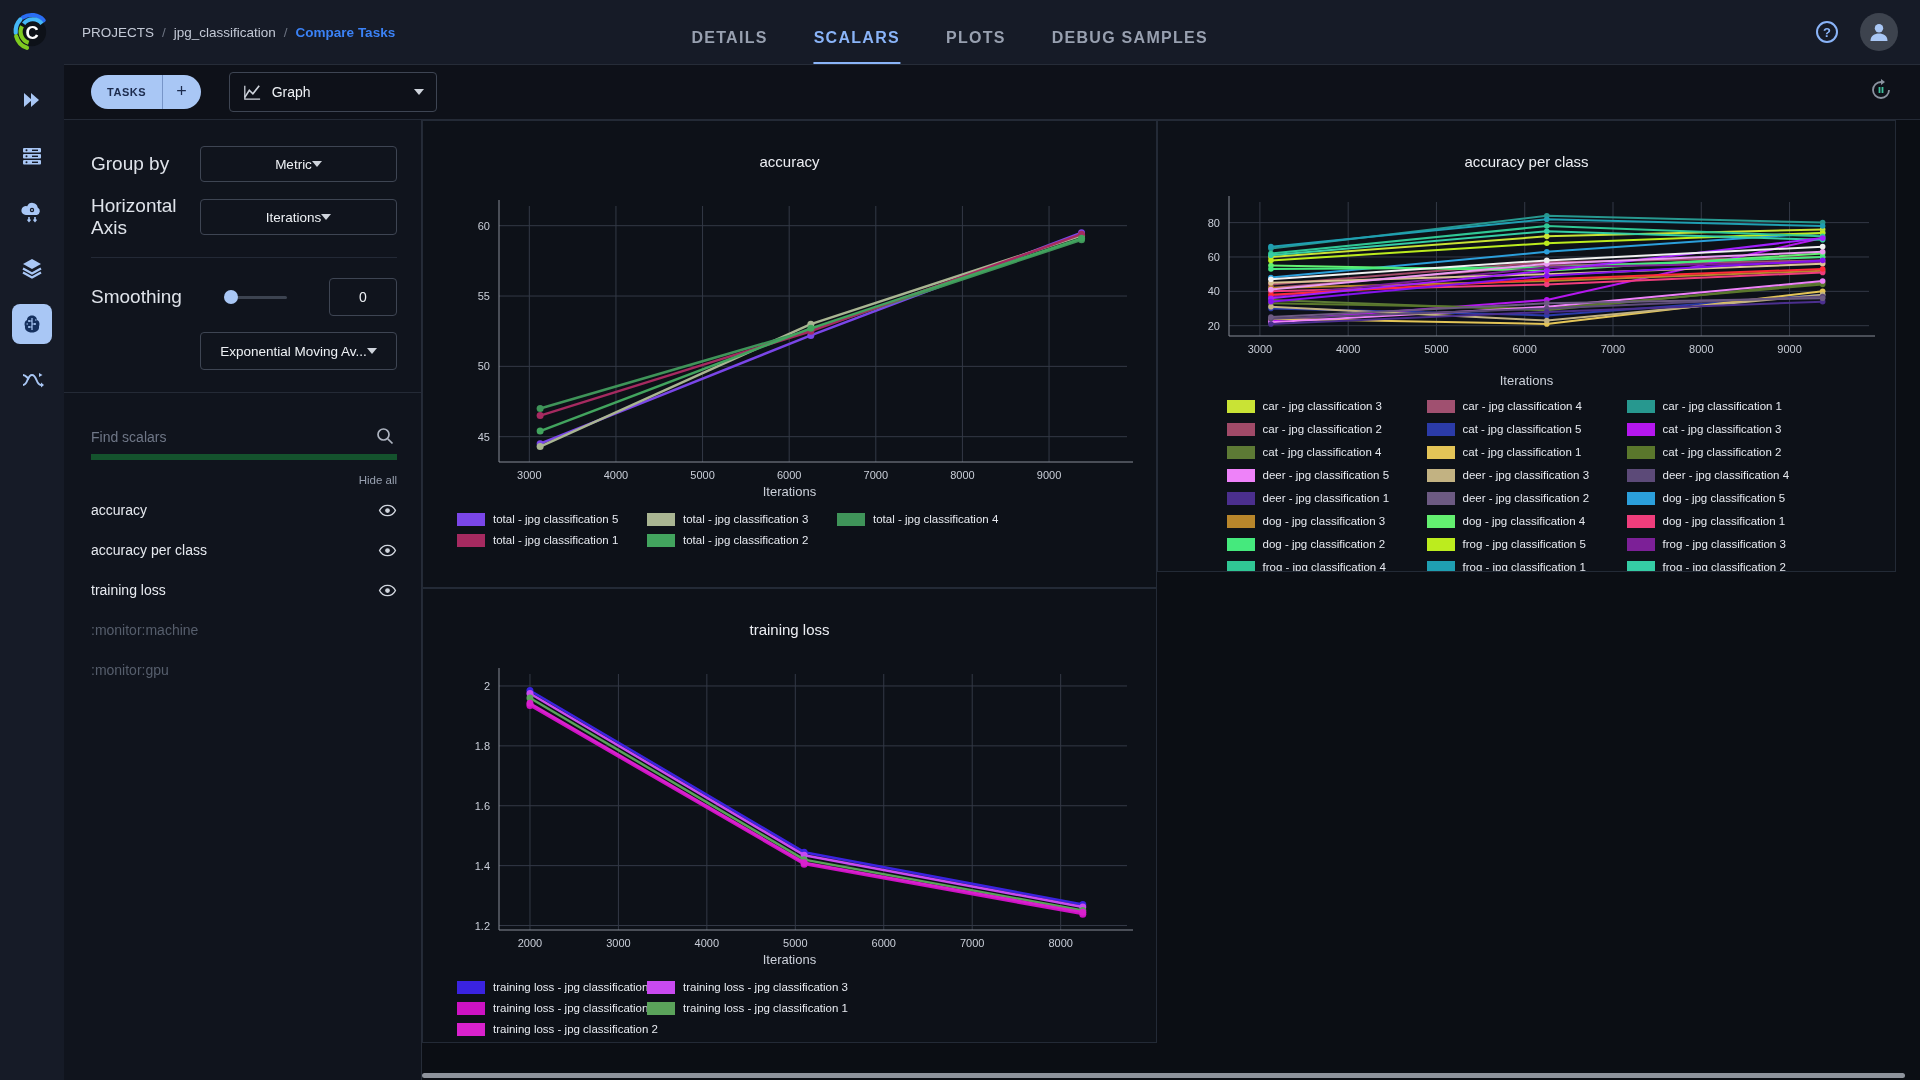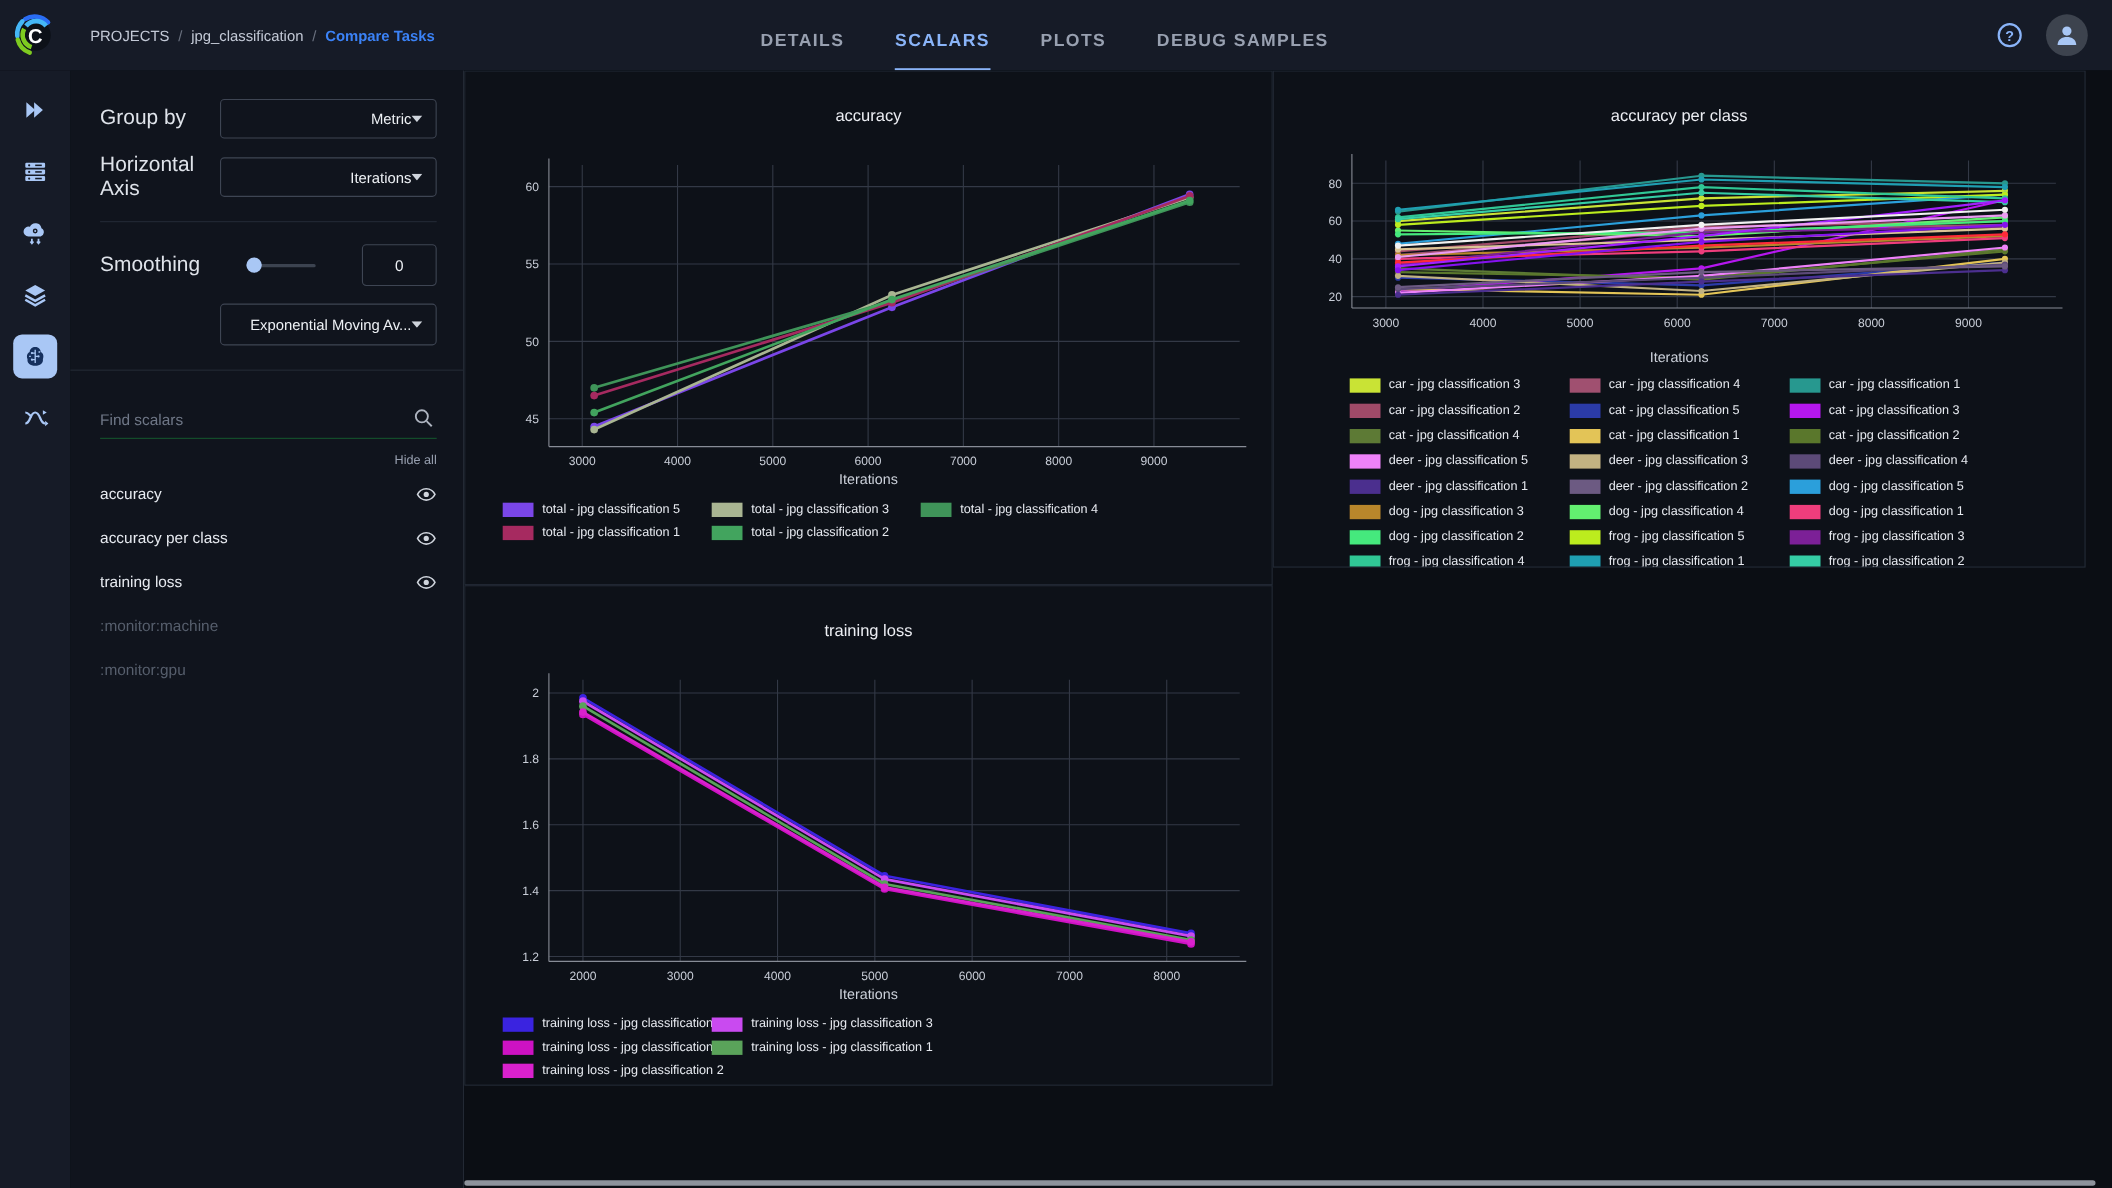--- a/index.html
+++ b/index.html
@@ -47,38 +47,38 @@
                  gap:10px; font-size:14px; color:#eef1f5; }
   .view-select .caret { margin-left:auto; }
   .toolbar-right { margin-left:auto; }
 
   .main-row { flex:1; display:flex; min-height:0; }
   .controls { width:358px; background:#10141d; border-right:1px solid #262c38;
               padding:26px 24px 0 27px; flex:0 0 auto; }
   .ctrl-row { display:flex; align-items:center; margin-bottom:13px; }
   .ctrl-label { width:109px; font-size:19px; color:#dfe3ea; flex:0 0 auto; }
   .select { flex:1; height:36px; border:1px solid #3e4553; border-radius:4px;
-            display:flex; align-items:center; justify-content:flex-end;
+            display:flex; align-items:center; justify-content:center;
             padding:0 12px; font-size:13.5px; color:#eef1f5; white-space:nowrap;
             overflow:hidden; }
   .select span { overflow:hidden; text-overflow:ellipsis; }
   .thin-div { height:1px; background:#232936; margin:18px 0 20px; }
   .slider { flex:1; position:relative; height:14px; display:flex; align-items:center; }
   .slider-track { height:3px; background:#3c4350; border-radius:2px; width:100%; }
   .slider-knob { position:absolute; left:0; width:14px; height:14px; border-radius:50%;
                  background:#a9c7f5; }
   .smooth-box { width:68px; height:38px; margin-left:18px; border:1px solid #3e4553;
                 border-radius:4px; display:flex; align-items:center; justify-content:center;
                 font-size:14px; color:#eef1f5; flex:0 0 auto; }
   .ema-row { margin-left:109px; margin-top:16px; }
   .ema-row .select { height:38px; }
   .full-div { height:1px; background:#242a36; margin:22px -24px 0 -27px; }
   .search-wrap { margin-top:30px; position:relative; }
   .search-input { width:100%; background:transparent; border:none; outline:none;
-                  border-bottom:1px solid #14532d; padding:6px 28px 9px 0;
+                  border-bottom:6px solid #14532d; padding:6px 28px 9px 0;
                   font-size:14px; color:#eef1f5; font-family:inherit; }
   .search-input::placeholder { color:#6f7787; }
   .search-icon { position:absolute; right:2px; top:3px; }
   .hide-all { text-align:right; font-size:11.5px; color:#98a0b0; margin:14px 0 4px; }
   .scalar-row { height:40px; display:flex; align-items:center; justify-content:space-between; }
   .scalar-row .name { font-size:14px; color:#e7eaf0; }
   .scalar-row.dim .name { color:#565e6c; }
 
   
   .charts { flex:1; position:relative; background:#0b0e14; overflow:hidden; }
@@ -199,20 +199,44 @@
           <path d="M4 18 C9 18 8 8 13 8 C18 8 17 18 22 18" fill="none" stroke="#a9c7f5" stroke-width="2"></path>
           <path d="M4 8 C7 8 8 11 10 12" fill="none" stroke="#a9c7f5" stroke-width="2"></path>
           <path d="M22 15.5 L25 18 L22 20.5 Z" fill="#a9c7f5"></path>
           <path d="M20 6 L23.5 8 L20 10 Z" fill="#a9c7f5"></path>
         </svg>
       </div>
     </div>
 
     <div class="content">
 
+      <div class="toolbar">
+        <div class="tasks-pill">
+          <div class="seg">TASKS</div>
+          <div class="seg">+</div>
+        </div>
+        <div class="view-select">
+          <svg width="20" height="18" viewBox="0 0 22 20">
+            <path d="M3 16 L8 8 L12 12 L19 3" fill="none" stroke="#cfd4dc" stroke-width="1.8"></path>
+            <path d="M3 3 V18 H20" fill="none" stroke="#cfd4dc" stroke-width="1.4"></path>
+          </svg>
+          <span>Graph</span>
+          <svg class="caret" width="10" height="6" viewBox="0 0 10 6">
+            <path d="M0 0 L10 0 L5 6 Z" fill="#cfd4dc"></path>
+          </svg>
+        </div>
+        <div class="toolbar-right">
+          <svg width="26" height="26" viewBox="0 0 26 26">
+            <path d="M21 13 A8 8 0 1 1 13 5" fill="none" stroke="#8b93a0" stroke-width="1.8"></path>
+            <path d="M13 2 L17 5 L13 8 Z" fill="#8b93a0"></path>
+            <rect x="10.6" y="10" width="1.8" height="6" fill="#3fbf9b"></rect>
+            <rect x="13.6" y="10" width="1.8" height="6" fill="#3fbf9b"></rect>
+          </svg>
+        </div>
+      </div>
 
       <div class="main-row">
 
         <div class="controls">
           <div class="ctrl-row">
             <div class="ctrl-label">Group by</div>
             <div class="select">
               <span>Metric</span>
               <svg width="10" height="6" viewBox="0 0 10 6">
                   <path d="M0 0 L10 0 L5 6 Z" fill="#cfd4dc"></path>

